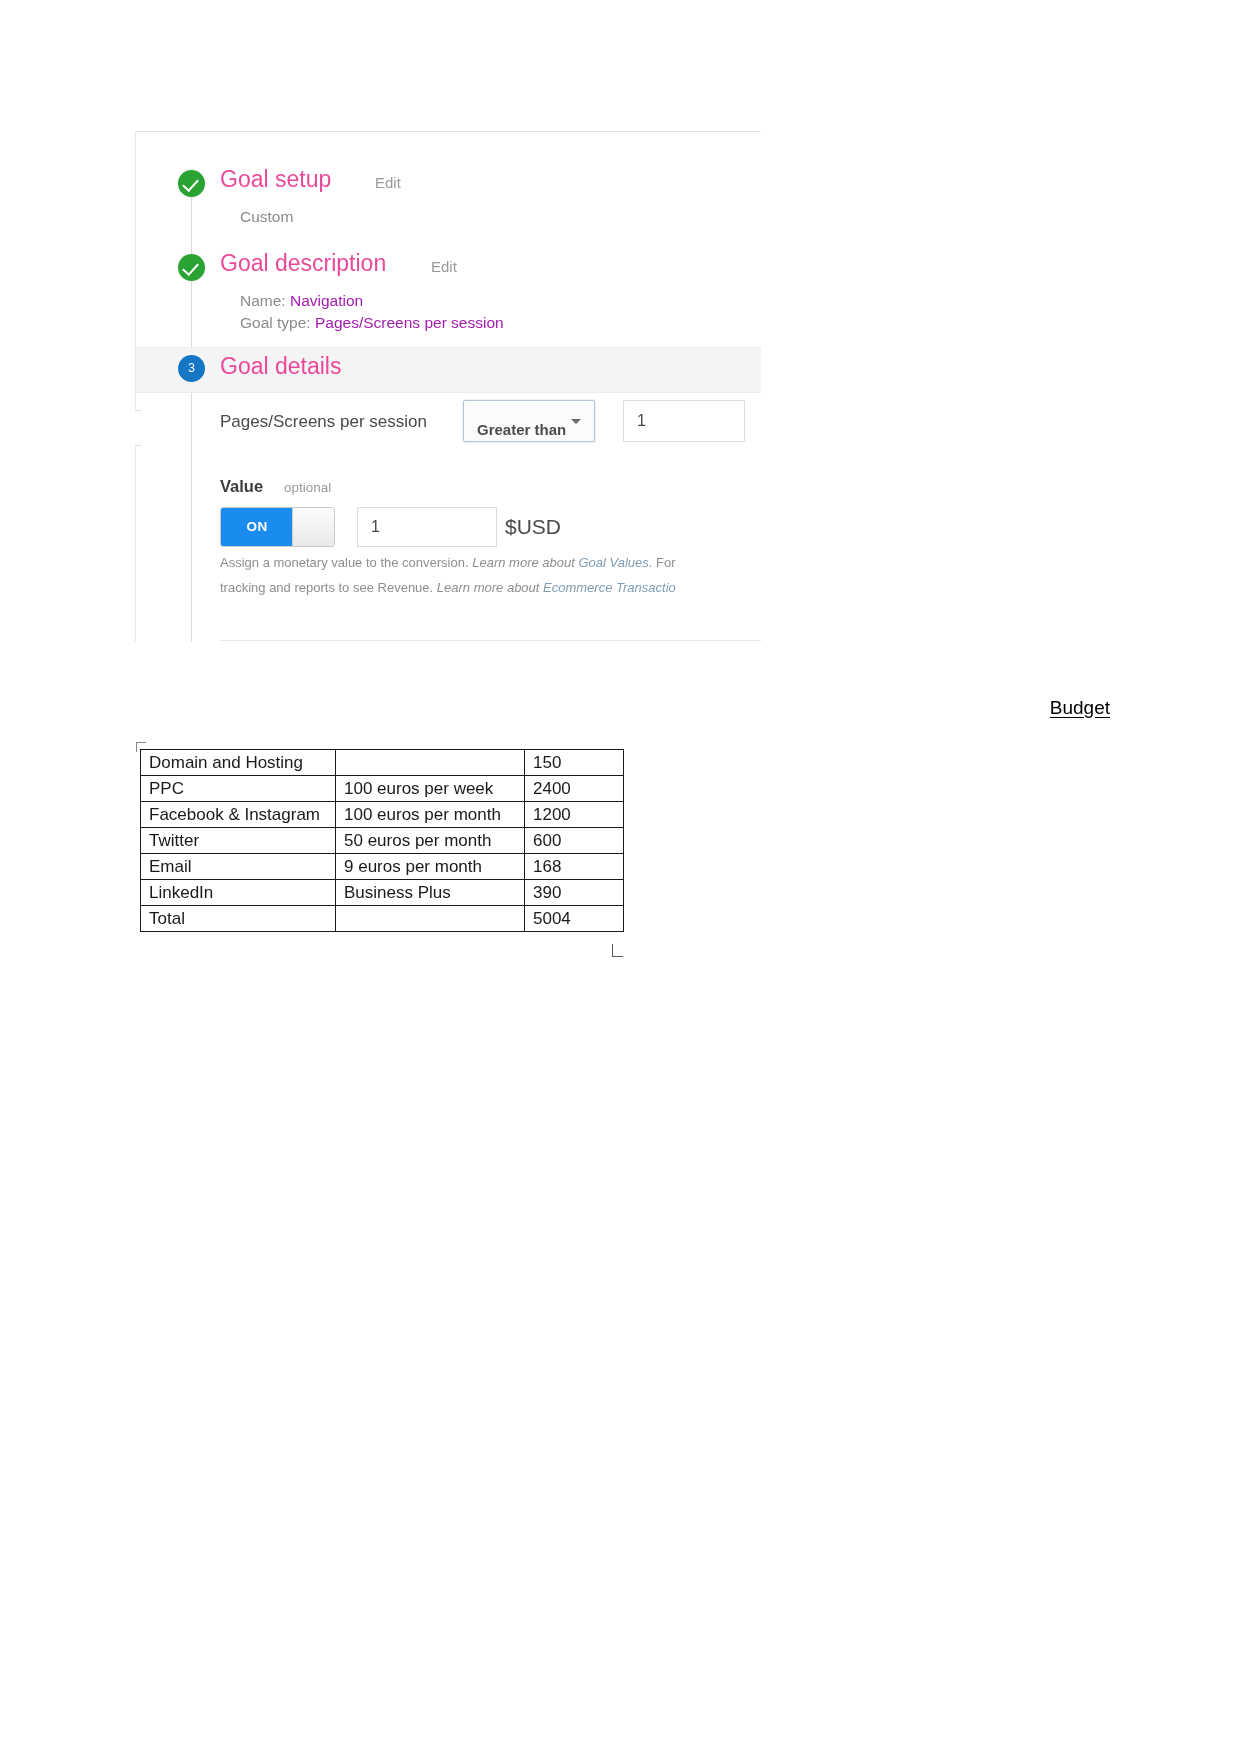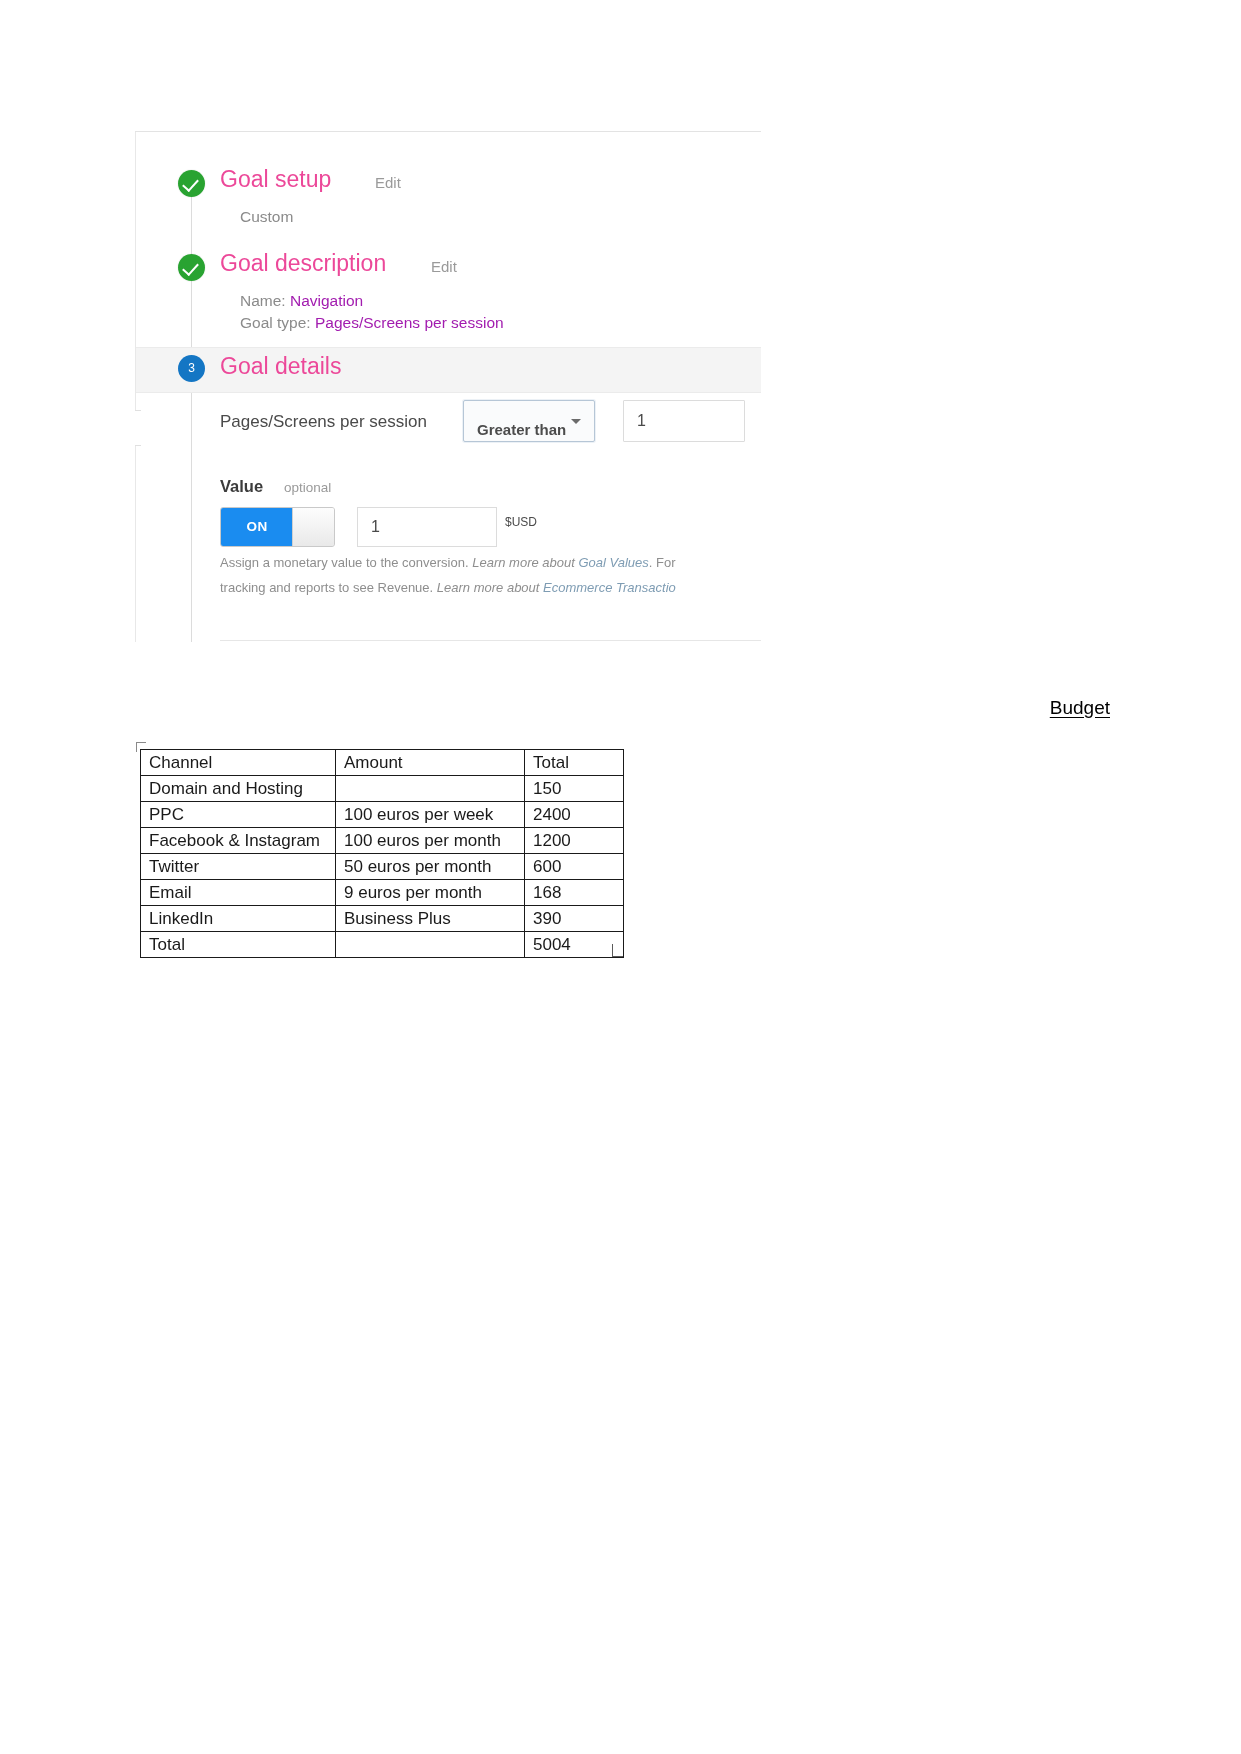--- a/index.html
+++ b/index.html
@@ -273,21 +273,21 @@
     position: absolute;
     left: 13px;
     top: 10px;
     font-size: 16px;
     color: #4a4a4a;
   }
   .usd {
     position: absolute;
     left: 370px;
     top: 383px;
-    font-size: 12px;
+    font-size: 21px;
     color: #4a4a4a;
     white-space: nowrap;
     text-align: center;
   }
 
   .helptext {
     position: absolute;
     left: 85px;
     top: 418px;
     width: 560px;
@@ -442,25 +442,20 @@
 <div class="budget-title">
   <span>Budget</span>
 </div>
 
 <div class="tl-mark"></div>
 
 <div class="budget-wrap">
   <table class="budget">
     <tbody>
       <tr>
-        <td class="c-channel">Channel</td>
-        <td class="c-amount">Amount</td>
-        <td class="c-total">Total</td>
-      </tr>
-      <tr>
         <td class="c-channel">Domain and Hosting</td>
         <td class="c-amount"></td>
         <td class="c-total">150</td>
       </tr>
       <tr>
         <td class="c-channel">PPC</td>
         <td class="c-amount">100 euros per week</td>
         <td class="c-total">2400</td>
       </tr>
       <tr>

